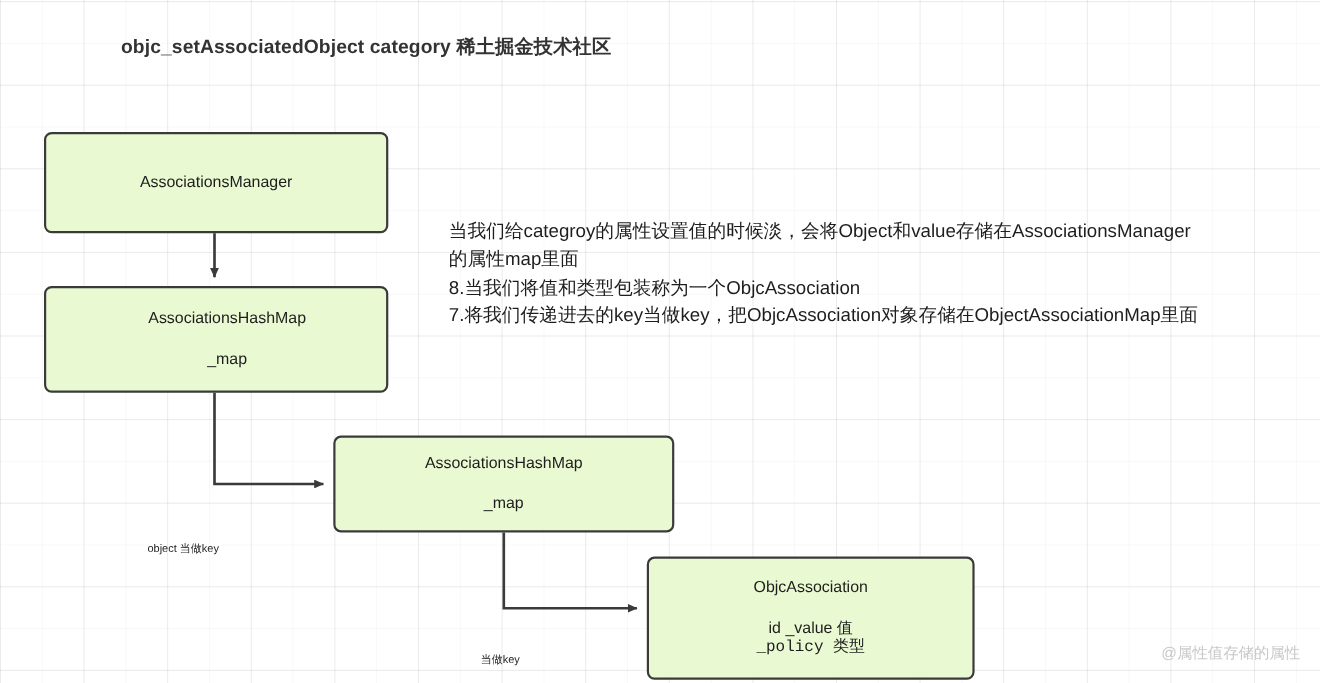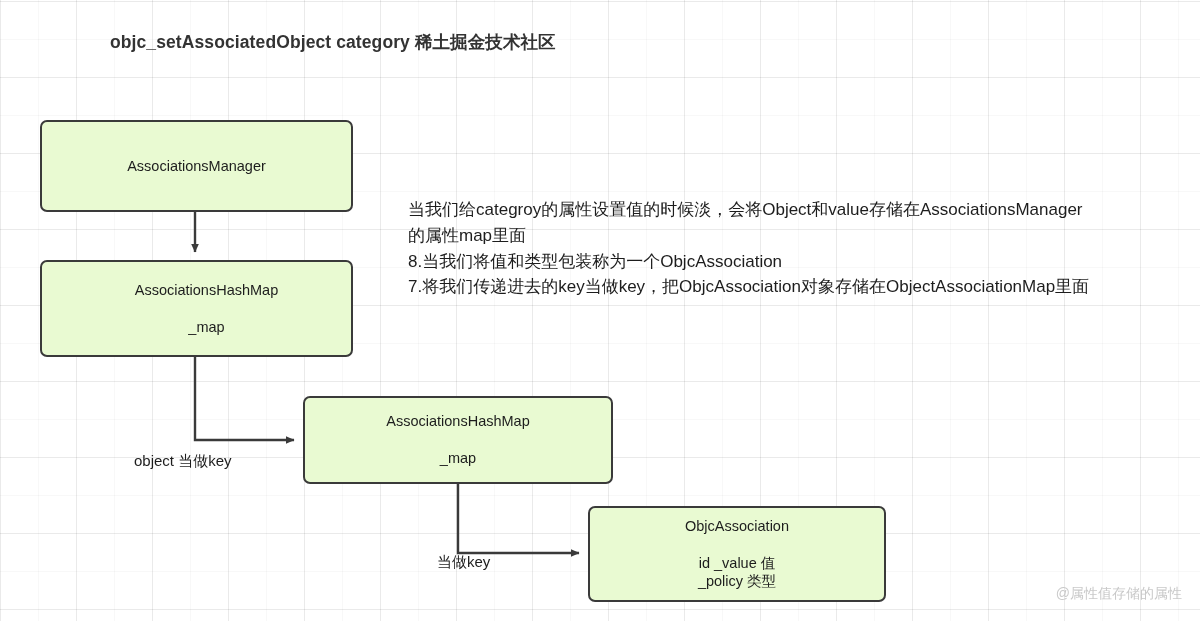--- a/index.html
+++ b/index.html
@@ -59,43 +59,45 @@
   .node .ln {
     display: block;
     text-align: left;
     white-space: nowrap;
   }
   .node .ln.gap {
     margin-top: 20px;
   }
   .node .ln.tight {
     margin-top: 2px;
+    font-family: Liberation Mono, monospace;
   }
 
   #node-associations-manager { left: 40px;  top: 120px; width: 313px; height: 92px; }
   #node-associations-hashmap { left: 40px;  top: 260px; width: 313px; height: 97px; padding-left: 20px; }
   #node-object-association-map { left: 303px; top: 396px; width: 310px; height: 88px; }
-  #node-objc-association  { left: 588px; top: 506px; width: 298px; height: 96px; }
+  #node-objc-association  { left: 588px; top: 506px; width: 298px; height: 112px; }
 
   .desc {
     position: absolute;
     left: 408px;
     top: 197px;
     width: 712px;
     font-size: 17px;
     line-height: 1.52;
     color: #1d1d1d;
   }
   .desc .dline { white-space: normal; }
 
   .edge-label {
     position: absolute;
-    font-size: 15px;
+    font-size: 10px;
     color: #1d1d1d;
     white-space: nowrap;
+    margin-top: 40px;
   }
   #label-object-as-key { left: 134px; top: 452px; }
   #label-passed-key   { left: 437px; top: 553px; }
 
   svg.connectors {
     position: absolute;
     left: 0;
     top: 0;
     width: 1200px;
     height: 621px;

